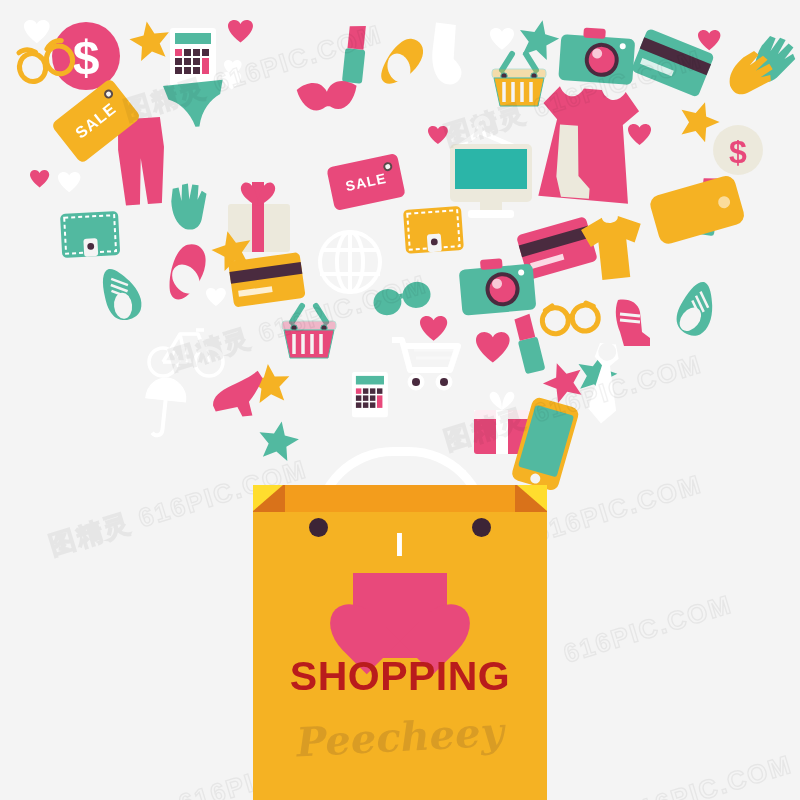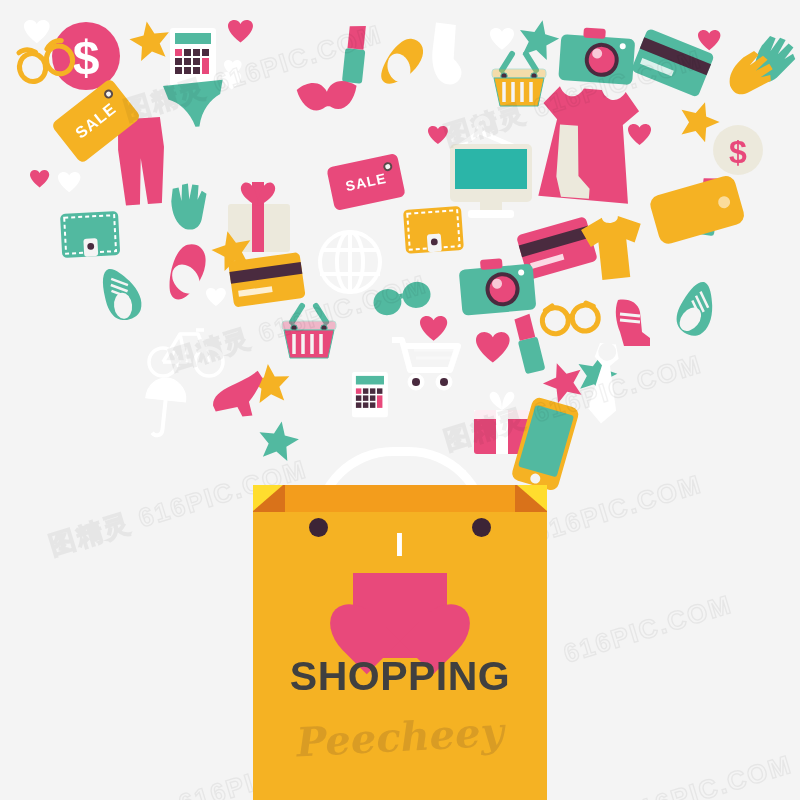--- a/index.html
+++ b/index.html
@@ -33,21 +33,21 @@
   .handle{position:absolute;left:60px;top:-8px;width:176px;height:80px;
      border:9px solid #ffffff;border-bottom:none;
      border-radius:92px 92px 0 0;box-sizing:border-box;}
   .knob{position:absolute;width:19px;height:19px;border-radius:50%;background:#3c2436;}
   .knob.l{left:56px;top:63px;}
   .knob.r{left:219px;top:63px;}
   .bag-i{position:absolute;left:0;right:0;top:72px;text-align:center;
      color:#ffffff;font-size:34px;font-weight:700;line-height:1;letter-spacing:1px;}
   .bag-heart{position:absolute;left:50%;top:118px;margin-left:-47px;width:94px;height:85px;}
   .bag-word{position:absolute;left:0;right:0;top:198px;text-align:center;
-     color:#404040;font-size:41px;font-weight:700;letter-spacing:0.5px;}
+     color:#b91c1c;font-size:41px;font-weight:700;letter-spacing:0.5px;}
   .bag-logo{position:absolute;left:0;right:0;top:258px;text-align:center;
      color:#d79b25;font-size:40px;font-style:italic;font-weight:700;
      font-family:"DejaVu Serif", serif;transform:rotate(-3deg);opacity:.92;}
 
   
   .heart{position:relative;}
   .heart:before,.heart:after{
     content:"";position:absolute;top:0;width:50%;height:80%;
     border-radius:50% 50% 0 0;background:inherit;}
   .heart:before{left:0;transform:rotate(-45deg);transform-origin:100% 100%;}

